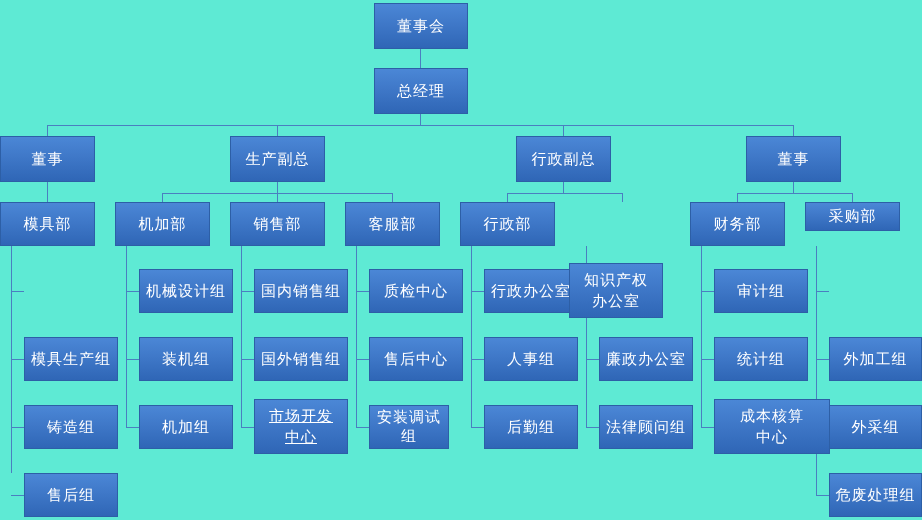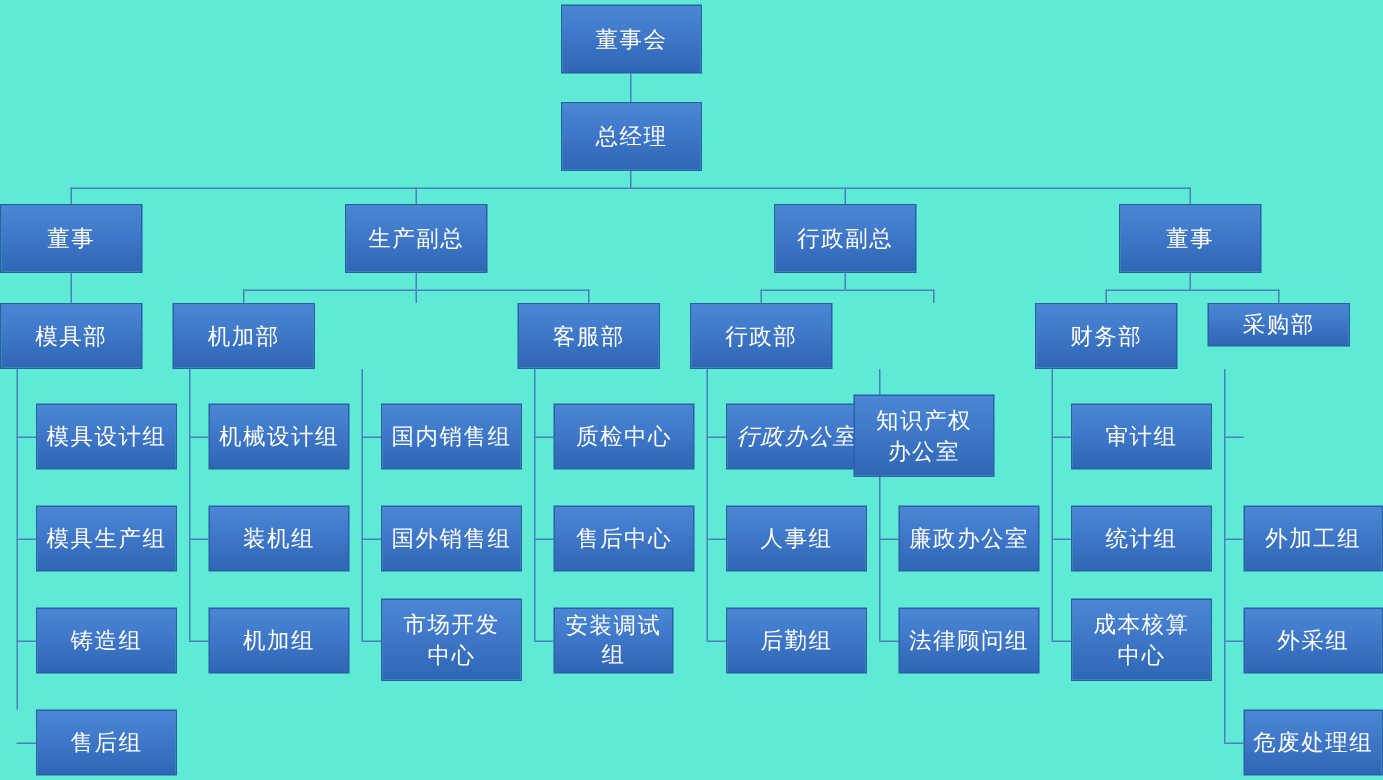--- a/index.html
+++ b/index.html
@@ -114,54 +114,54 @@
 
   <div class="node" style="left:374px;top:68px;width:94px;height:46px;">总经理</div>
 
   <div class="node" style="left:0px;top:136px;width:95px;height:46px;">董事</div>
   <div class="node" style="left:230px;top:136px;width:95px;height:46px;">生产副总</div>
   <div class="node" style="left:516px;top:136px;width:95px;height:46px;">行政副总</div>
   <div class="node" style="left:746px;top:136px;width:95px;height:46px;">董事</div>
 
   <div class="node" style="left:0px;top:202px;width:95px;height:44px;">模具部</div>
   <div class="node" style="left:115px;top:202px;width:95px;height:44px;">机加部</div>
+  <div class="node" style="left:230px;top:202px;width:95px;height:44px;">销售部</div>
   <div class="node" style="left:345px;top:202px;width:95px;height:44px;">客服部</div>
   <div class="node" style="left:460px;top:202px;width:95px;height:44px;">行政部</div>
   <div class="node" style="left:690px;top:202px;width:95px;height:44px;">财务部</div>
   <div class="node" style="left:805px;top:202px;width:95px;height:29px;">采购部</div>
 
-  <div class="node" style="left:24px;top:269px;width:94px;height:44px;">模具设计组</div>
   <div class="node" style="left:24px;top:337px;width:94px;height:44px;">模具生产组</div>
   <div class="node" style="left:24px;top:405px;width:94px;height:44px;">铸造组</div>
   <div class="node" style="left:24px;top:473px;width:94px;height:44px;">售后组</div>
 
   <div class="node" style="left:139px;top:269px;width:94px;height:44px;">机械设计组</div>
   <div class="node" style="left:139px;top:337px;width:94px;height:44px;">装机组</div>
   <div class="node" style="left:139px;top:405px;width:94px;height:44px;">机加组</div>
 
   <div class="node" style="left:254px;top:269px;width:94px;height:44px;">国内销售组</div>
   <div class="node" style="left:254px;top:337px;width:94px;height:44px;">国外销售组</div>
-  <div class="node two-line" style="left:254px;top:399px;width:94px;height:55px;">市场开发
+  <div class="node two-line" style="left:254px;top:399px;width:94px;height:55px;text-decoration:underline;">市场开发
 中心</div>
 
   <div class="node" style="left:369px;top:269px;width:94px;height:44px;">质检中心</div>
   <div class="node" style="left:369px;top:337px;width:94px;height:44px;">售后中心</div>
   <div class="node" style="left:369px;top:405px;width:80px;height:44px;">安装调试组</div>
 
-  <div class="node" style="left:484px;top:269px;width:94px;height:44px;font-style:italic;">行政办公室</div>
+  <div class="node" style="left:484px;top:269px;width:94px;height:44px;">行政办公室</div>
   <div class="node" style="left:484px;top:337px;width:94px;height:44px;text-align:center;">人事组</div>
   <div class="node" style="left:484px;top:405px;width:94px;height:44px;">后勤组</div>
 
   <div class="node two-line" style="left:569px;top:263px;width:94px;height:55px;">知识产权
 办公室</div>
   <div class="node" style="left:599px;top:337px;width:94px;height:44px;">廉政办公室</div>
   <div class="node" style="left:599px;top:405px;width:94px;height:44px;">法律顾问组</div>
 
   <div class="node" style="left:714px;top:269px;width:94px;height:44px;">审计组</div>
   <div class="node" style="left:714px;top:337px;width:94px;height:44px;">统计组</div>
-  <div class="node two-line" style="left:714px;top:399px;width:94px;height:55px;">成本核算
+  <div class="node two-line" style="left:714px;top:399px;width:116px;height:55px;">成本核算
 中心</div>
 
   <div class="node" style="left:829px;top:337px;width:93px;height:44px;">外加工组</div>
   <div class="node" style="left:829px;top:405px;width:93px;height:44px;">外采组</div>
   <div class="node" style="left:829px;top:473px;width:93px;height:44px;">危废处理组</div>
 
 </div>
 
 </body></html>

